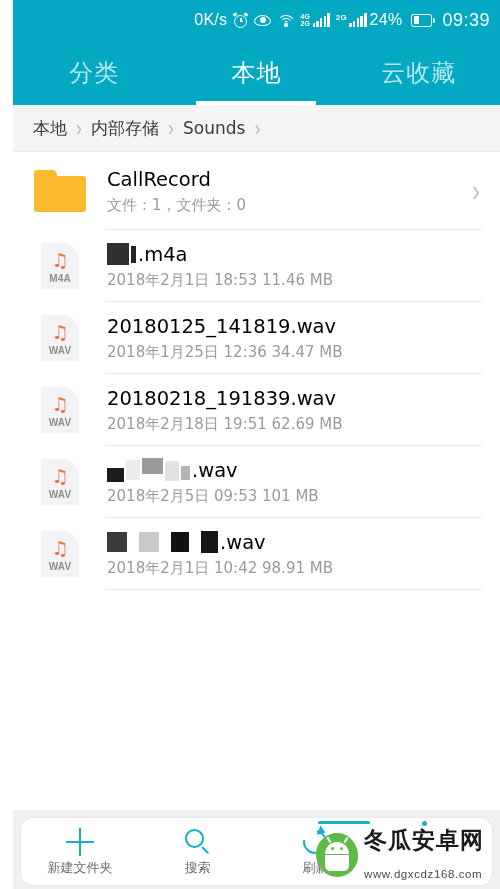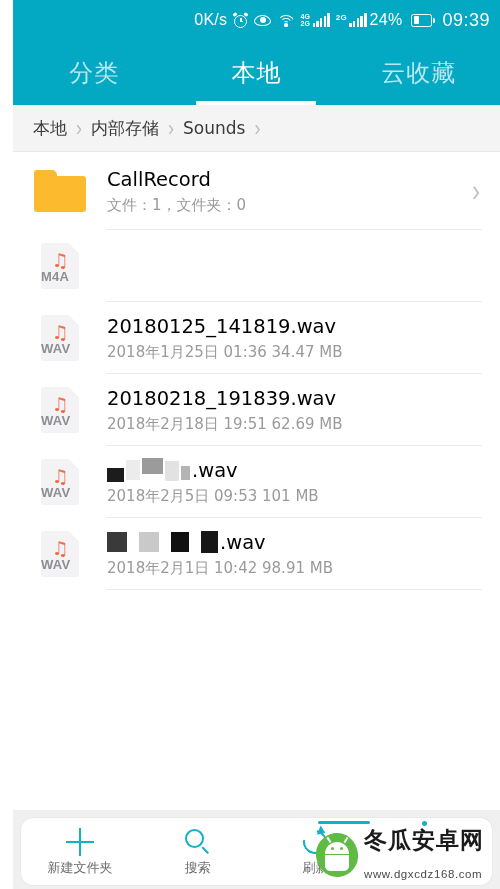--- a/index.html
+++ b/index.html
@@ -267,22 +267,22 @@
   .file-ic .note {
     position: absolute; left: 0; right: 0; top: 8px;
     text-align: center;
     font-size: 19px;
     color: #F4683C;
     line-height: 1;
     font-family: "DejaVu Sans", sans-serif;
   }
   .file-ic .ext {
     position: absolute; left: 0; right: 0; bottom: 5px;
-    text-align: left;
-    font-size: 13px;
+    text-align: center;
+    font-size: 10px;
     font-weight: bold;
     color: #8e8e93;
     letter-spacing: .2px;
     font-family: "Liberation Sans", sans-serif;
   }
 
   .row-text {
     flex: 1 1 auto;
     min-width: 0;
     margin-left: 18px;
@@ -574,35 +574,43 @@
       </div>
       <div class="row">
         <div class="row-icon">
           <span class="file-ic">
             <span class="corner2"></span>
             <span class="corner"></span>
             <span class="note">♫</span>
             <span class="ext">M4A</span>
           </span>
         </div>
+        <div class="row-text">
+          <div class="row-title">
+            <span class="redact" style="width: 22px; height: 22px; background: rgb(47, 47, 47);"></span>
+            <span class="redact" style="width: 5px; height: 17px; background: rgb(35, 35, 35);"></span>
+            <span>.m4a</span>
+          </div>
+          <div class="row-sub">2018年2月1日 18:53 11.46 MB</div>
+        </div>
       </div>
       <div class="row">
         <div class="row-icon">
           <span class="file-ic">
             <span class="corner2"></span>
             <span class="corner"></span>
             <span class="note">♫</span>
             <span class="ext">WAV</span>
           </span>
         </div>
         <div class="row-text">
           <div class="row-title">
             <span>20180125_141819.wav</span>
           </div>
-          <div class="row-sub">2018年1月25日 01:36 34.47 MB</div>
+          <div class="row-sub">2018年1月25日 12:36 34.47 MB</div>
         </div>
       </div>
       <div class="row">
         <div class="row-icon">
           <span class="file-ic">
             <span class="corner2"></span>
             <span class="corner"></span>
             <span class="note">♫</span>
             <span class="ext">WAV</span>
           </span>

